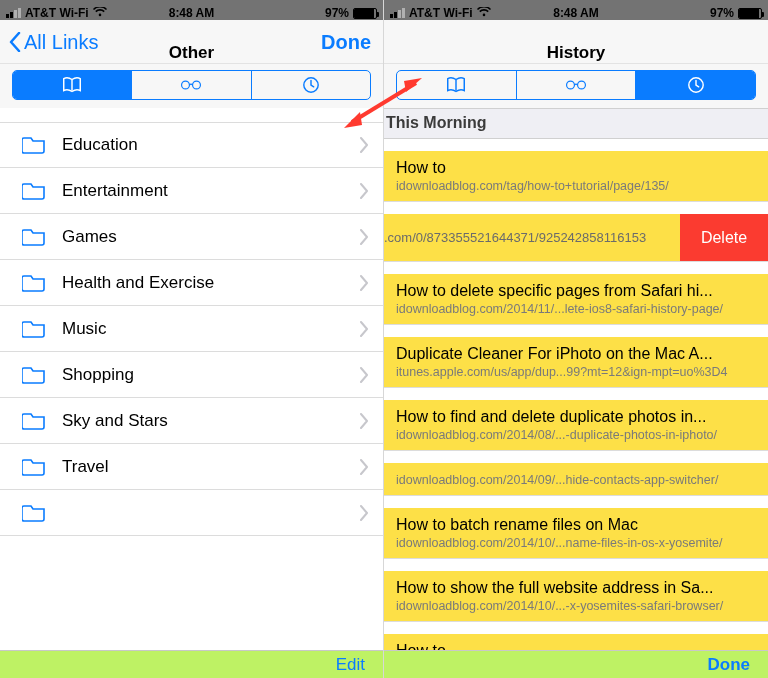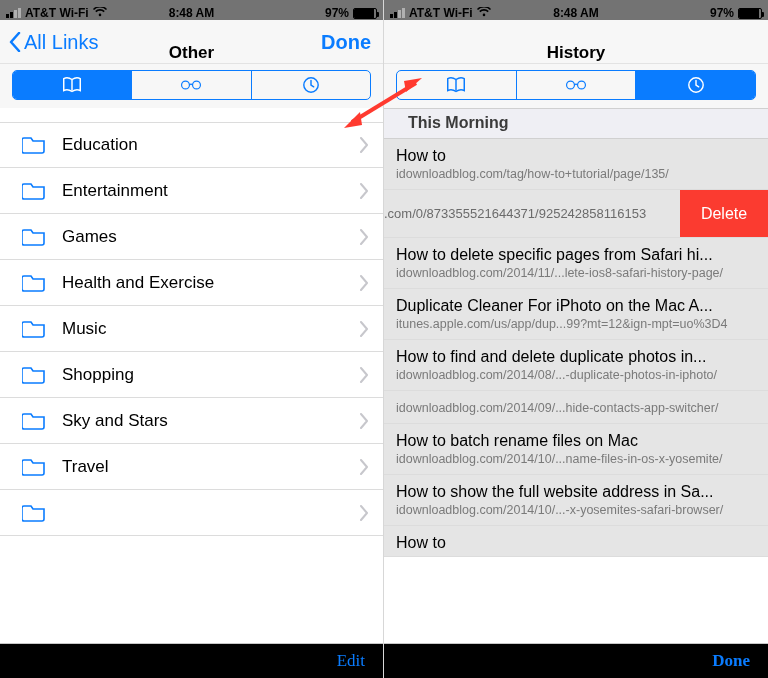--- a/index.html
+++ b/index.html
@@ -110,32 +110,33 @@
   .row .chev {
     position:absolute; right:14px; top:0; bottom:0; display:flex; align-items:center;
     color:#c7c7cc;
   }
   .row .chev svg { width:10px; height:16px; }
   .row.first { border-top:0.5px solid #dcdcdc; margin-top:14px; }
 
   
   .section-header {
     background:#efeff4;
-    padding:5px 12px 6px 24px;
+    padding:5px 12px 6px 2px;
     font-size:16px;
     font-weight:700;
     color:#3b3b3b;
     border-top:0.5px solid #d0d0d0;
     border-bottom:0.5px solid #d0d0d0;
   }
   .h-row {
     padding:8px 12px 8px 12px;
     border-bottom:0.5px solid #dcdcdc;
     position:relative;
-    background:#e5e5e5;
+    background:#fde047;
+    margin-top:12px;
   }
   .h-title {
     font-size:16px;
     color:#000;
     white-space:nowrap; overflow:hidden; text-overflow:ellipsis;
   }
   .h-url {
     font-size:12.5px;
     color:#7a7a7a;
     margin-top:2px;
@@ -153,31 +154,30 @@
     background:#fb3b30;
     color:#fff;
     font-size:16px;
     display:flex; align-items:center; justify-content:center;
     width:88px; align-self:stretch;
   }
   .partial { padding-bottom:4px; }
 
   
   .toolbar {
-    height:35px;
+    height:28px;
     border-top:0.5px solid #c8c8c8;
     display:flex;
     align-items:center;
     justify-content:flex-end;
     padding:0 18px;
-    background:#000000;
+    background:#bef264;
     color:#0a7cff;
     font-size:17px;
     font-weight:400;
-    font-family:Liberation Serif, serif;
   }
 
   
   .arrow {
     position:absolute;
     left:340px;
     top:78px;
     width:86px;
     height:50px;
     pointer-events:none;

